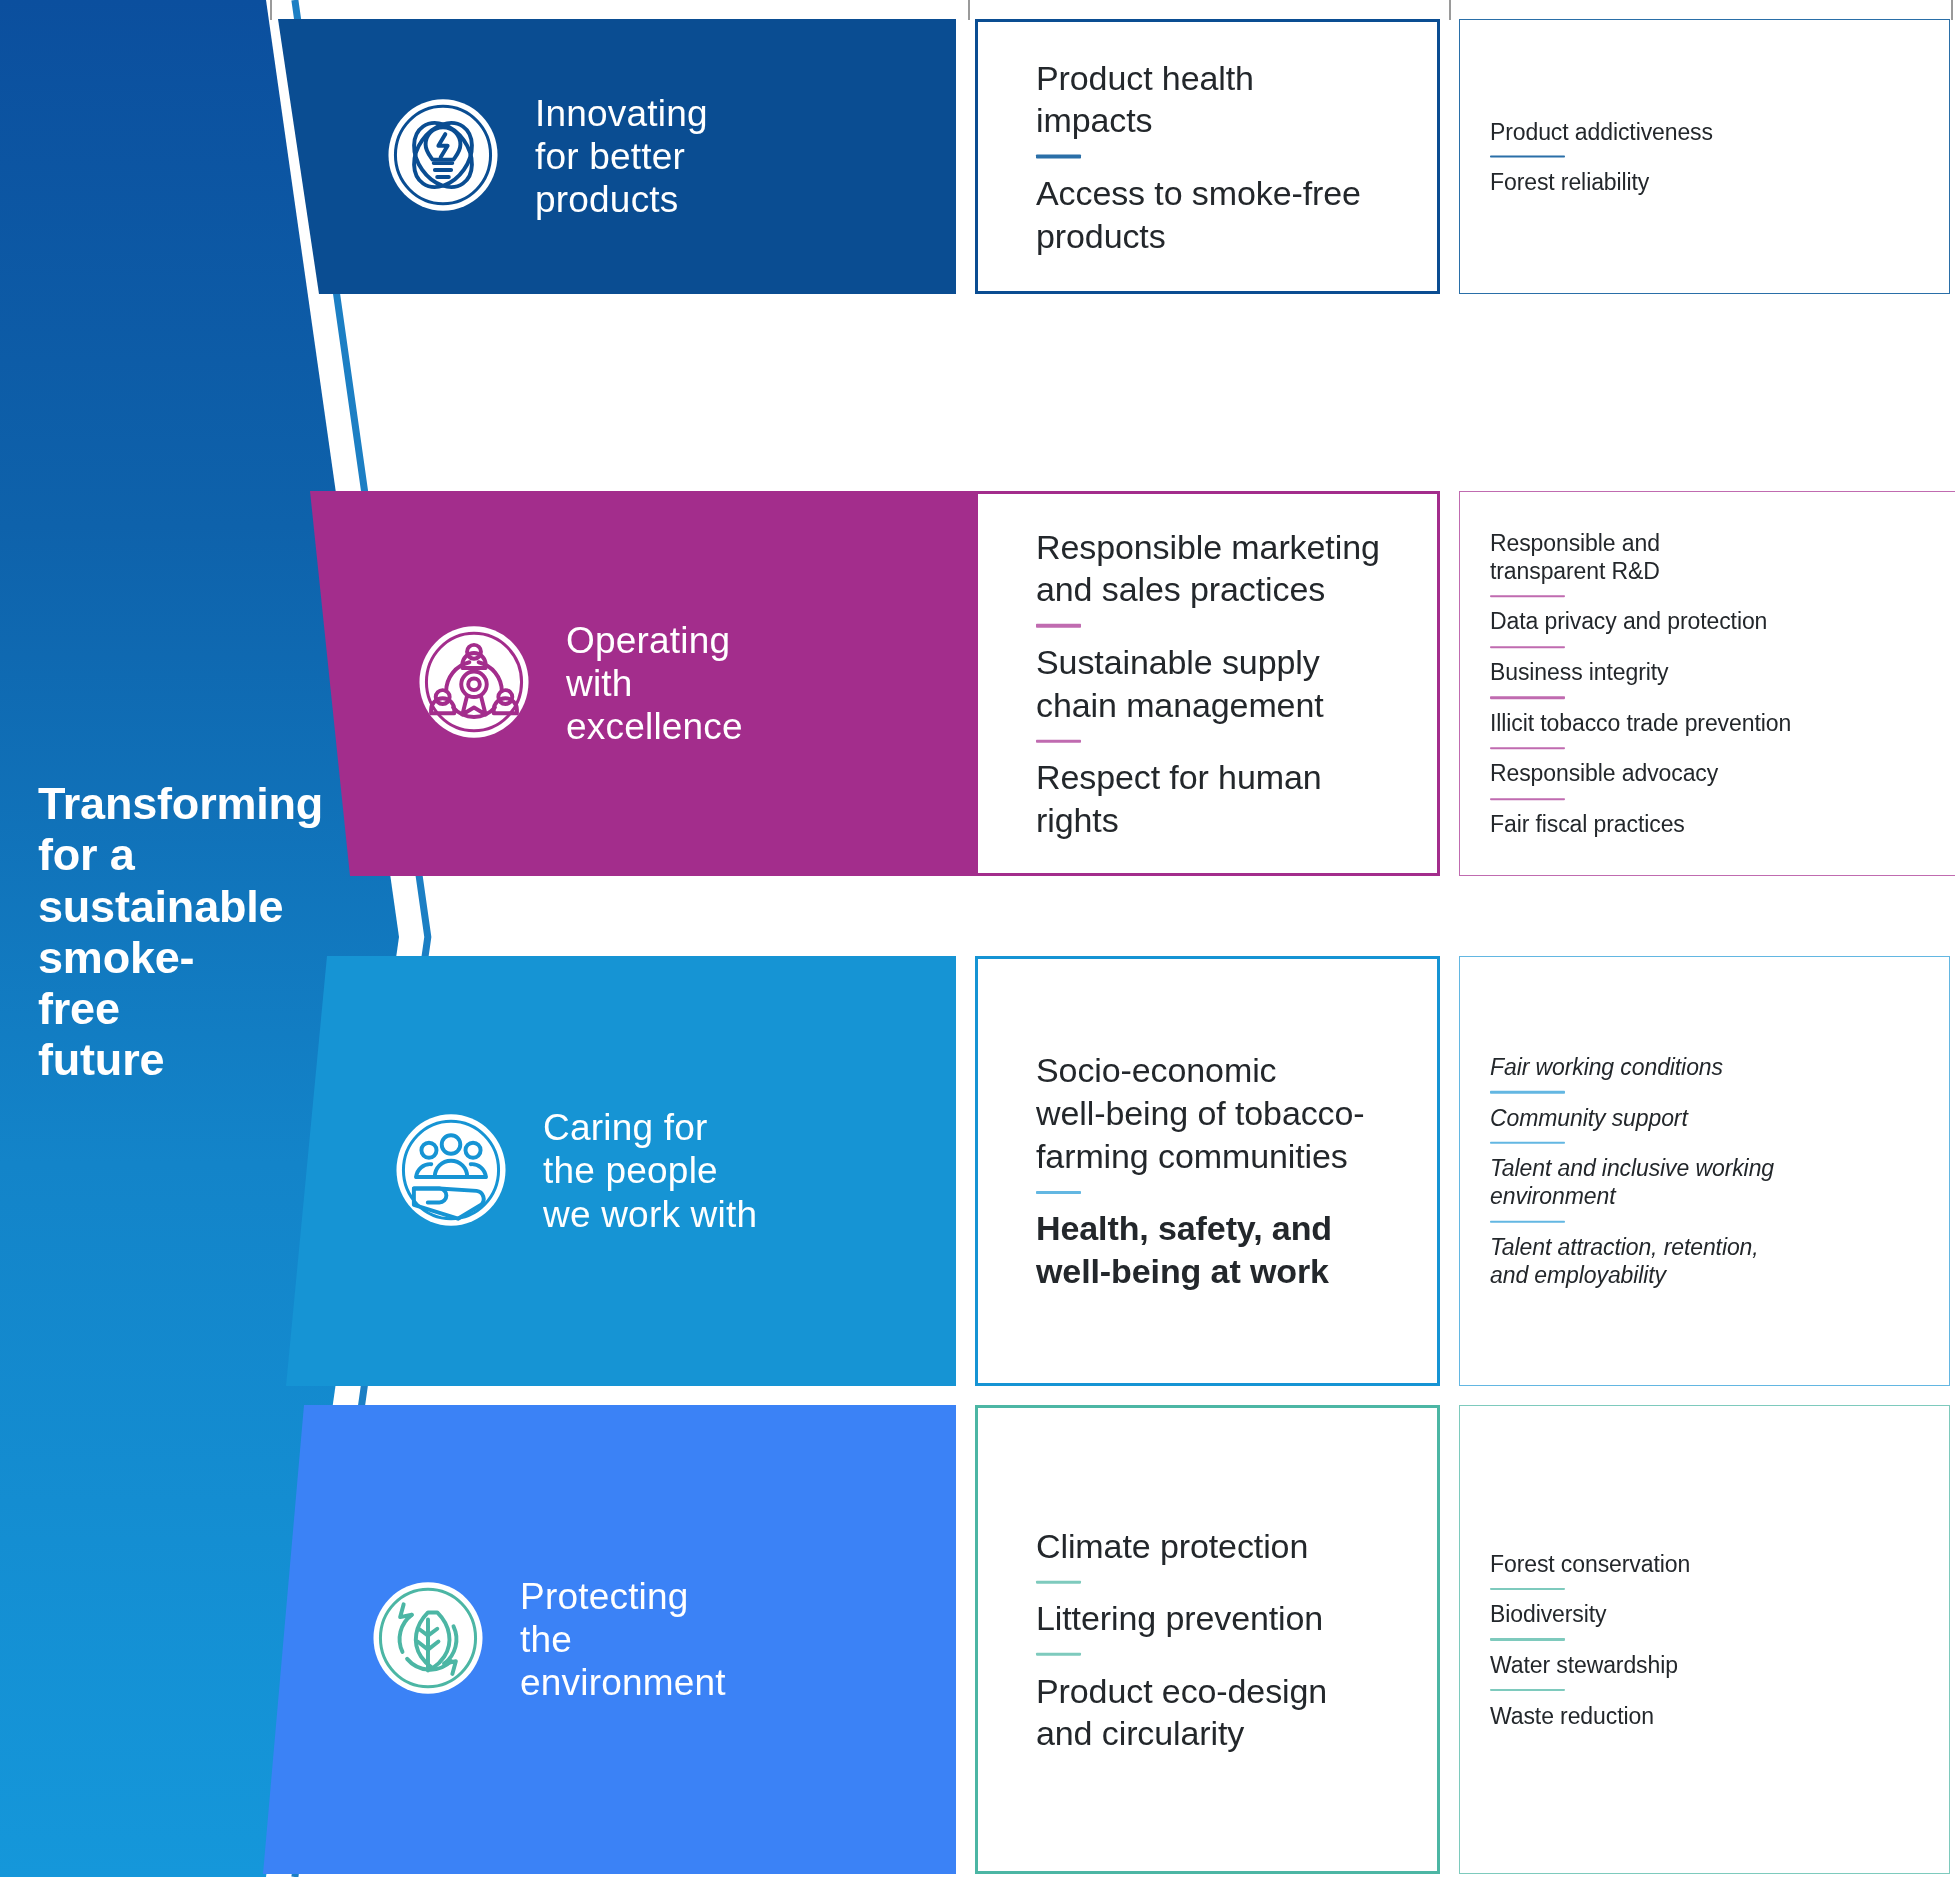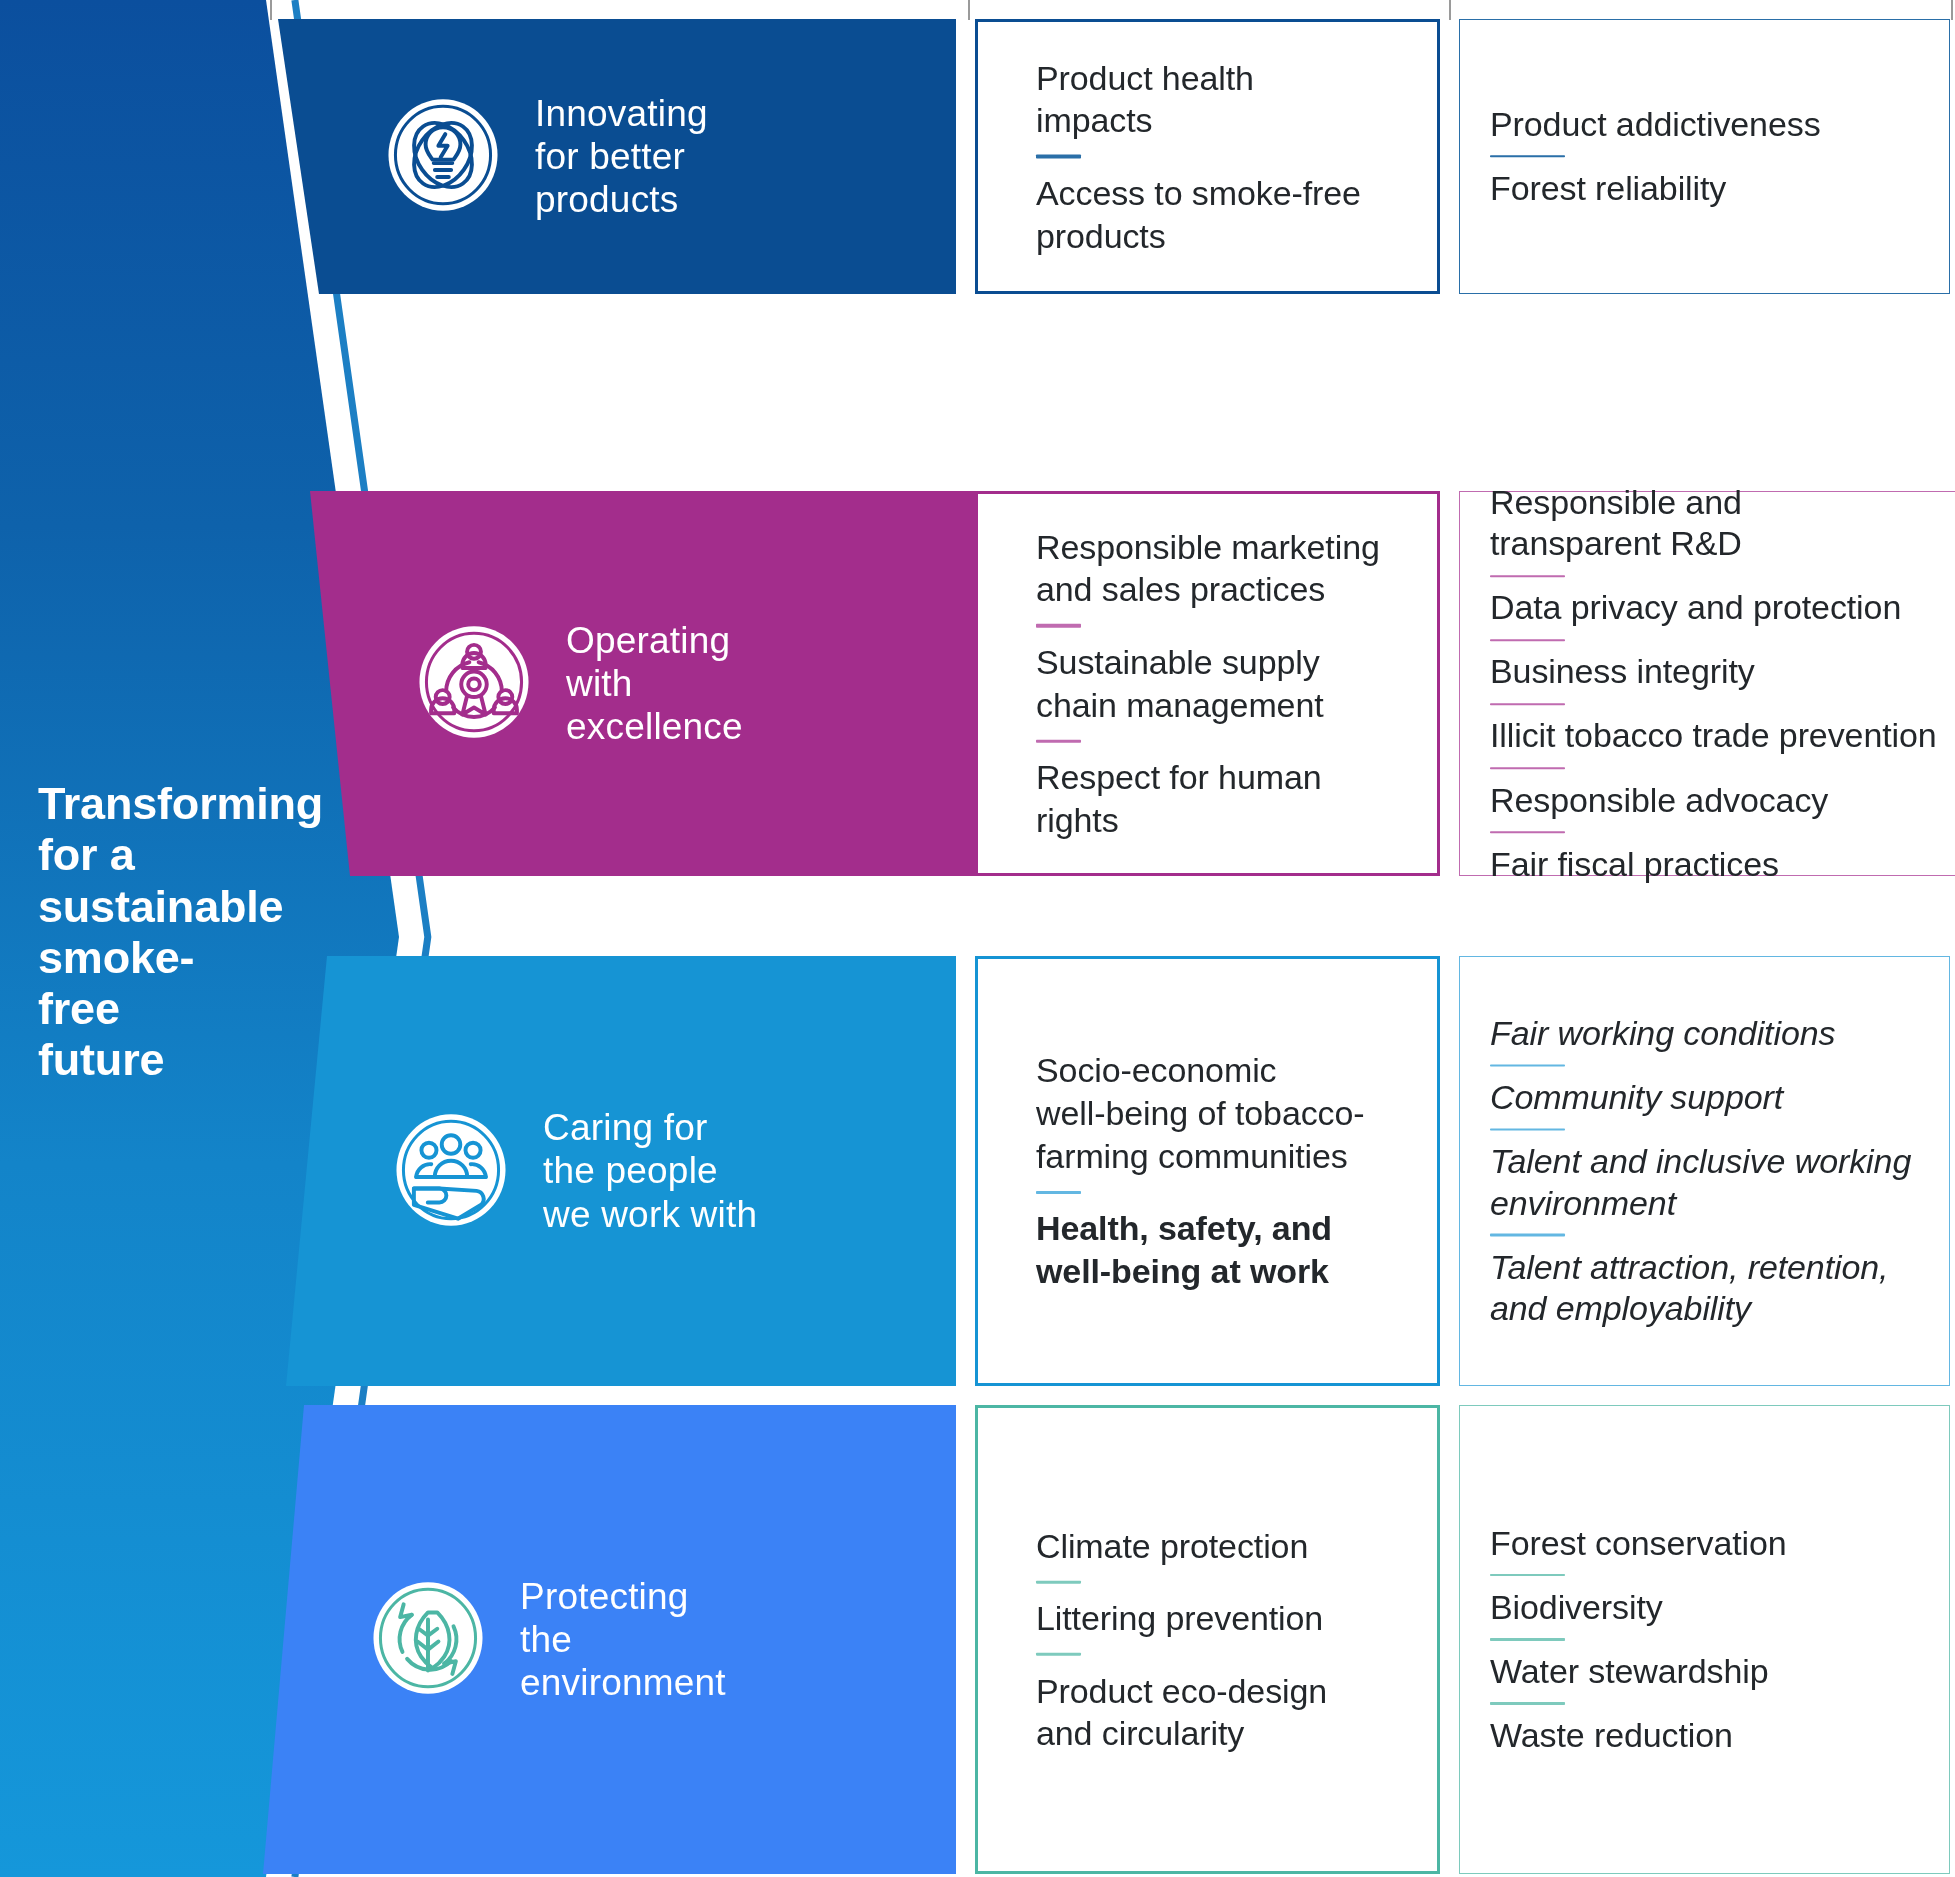--- a/index.html
+++ b/index.html
@@ -31,21 +31,21 @@
 
   .boxmid,.boxright{position:absolute;background:#ffffff;box-sizing:border-box;}
   .boxmid{border-width:3.1px;border-style:solid;}
   .boxright{border-width:1.6px;border-style:solid;}
 
   .mid-inner{position:absolute;left:38px;right:31px;top:50%;transform:translateY(-50%);margin-left:20px;}
   .right-inner{position:absolute;left:30px;right:20.3px;top:50%;transform:translateY(-50%);}
 
   .topic{color:#23272b;font-size:34px;line-height:1.23;margin:0;letter-spacing:-0.1px;}
   .mid-inner .topic{font-size:34px;line-height:1.26;}
-  .right-inner .topic{font-size:34px;line-height:1.22;}
+  .right-inner .topic{font-size:23px;line-height:1.22;}
   .sep{height:3.1px;width:45px;margin:13.3px 0;border-radius:0.8px;}
   .right-inner .sep{width:75px;height:2.3px;margin:10.2px 0;}
 </style>
 </head>
 <body>
 
 <div class="crop-tick" style="left:270px;"></div>
 <div class="crop-tick" style="left:968px;"></div>
 <div class="crop-tick" style="left:1449px;"></div>
 <div class="crop-tick" style="left:1951px;"></div>

